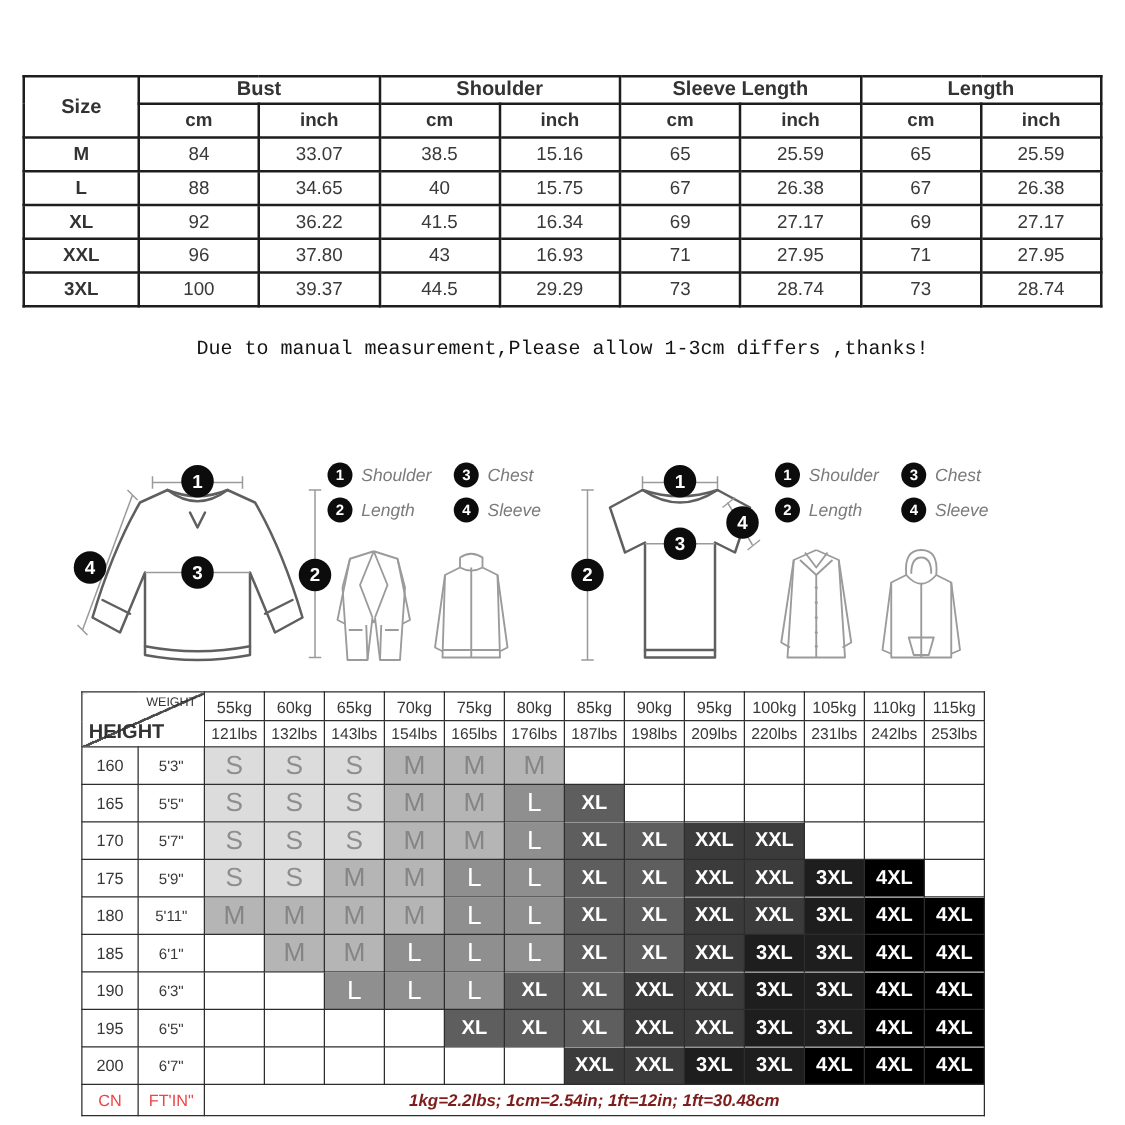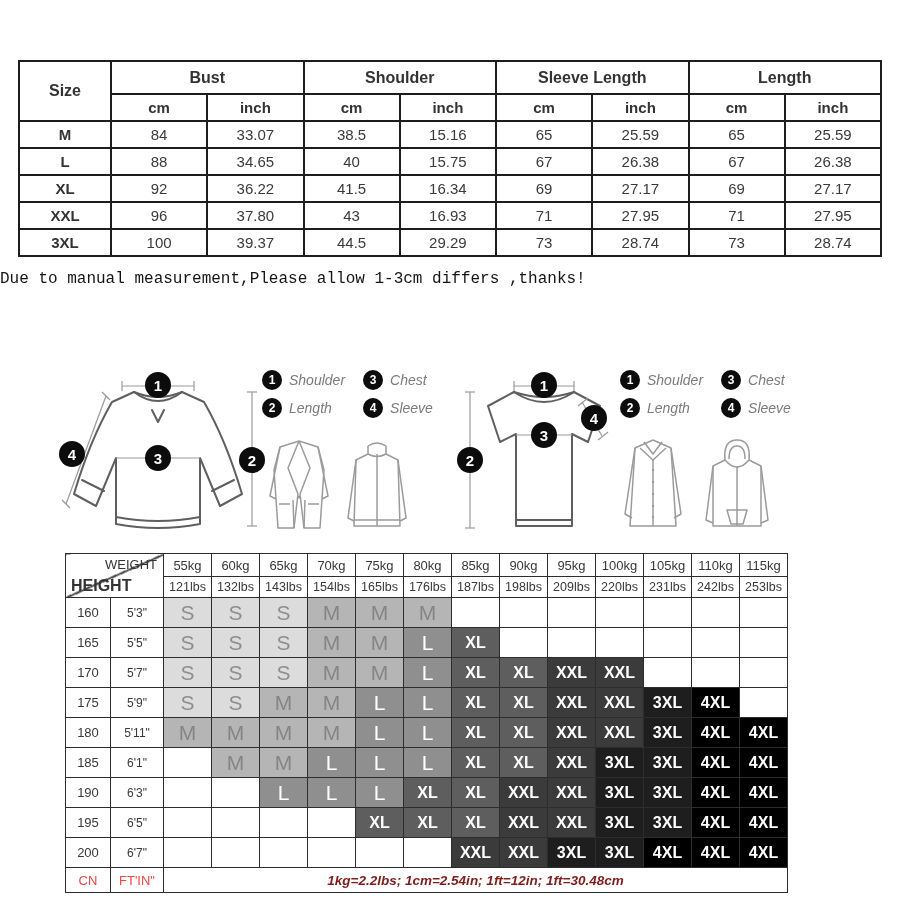--- a/index.html
+++ b/index.html
@@ -5,27 +5,27 @@
   * { margin:0; padding:0; box-sizing:border-box; }
   html,body { background:#fff; }
   body { width:900px; height:900px; font-family:"Liberation Sans", sans-serif; }
   .page { position:relative; width:900px; height:900px; background:#fff; overflow:hidden; }
 
   
   .spec-table { position:absolute; left:18px; top:60px; width:864px; border-collapse:collapse; table-layout:fixed; }
   .spec-table th, .spec-table td { border:2px solid #1d1d1d; text-align:center; vertical-align:middle; }
   .spec-table th { font-size:16px; font-weight:700; color:#333; }
   .spec-table .size-th { width:92px; }
-  .spec-table .group-th { height:33px; }
+  .spec-table .group-th { height:22px; }
   .spec-table .unit-th { height:27px; font-size:15px;margin-top:12px; }
   .spec-table td { height:27px; font-size:15px; color:#3a3a3a; }
   .spec-table td.row-size { font-weight:700; color:#333; }
 
   
-  .note { position:absolute; top:270px; left:0; width:100%; 
+  .note { position:absolute; top:270px; left:0; width:100%; text-align:center;
           font-family:"Liberation Mono", monospace; font-size:16px; color:#141414; }
   .title { position:absolute; top:302px; left:0; width:100%; text-align:center;
            font-size:31px; font-weight:700; color:#4a4a4a; letter-spacing:0.5px; }
 
   
   .diagram { position:absolute; left:0; top:358px; width:900px; height:192px; }
   .garment-wrap { position:absolute; }
   .sweatshirt-wrap { left:58px; top:18px; width:200px; height:168px; }
   .tee-wrap { left:448px; top:18px; width:185px; height:168px; }
   .small-garment { position:absolute; }
@@ -57,21 +57,21 @@
   
   .matrix { position:absolute; left:65px; top:553px; border-collapse:collapse; table-layout:fixed; }
   .matrix td { border:1px solid #2d2d2d; text-align:center; vertical-align:middle; padding:0; overflow:hidden; }
   .matrix .kg  { width:48px; height:23px; font-size:13px; color:#383838; }
   .matrix .lbs { height:21px; font-size:12.5px; color:#383838; }
   .matrix .hcn { width:45px; font-size:13px; color:#383838; }
   .matrix .hft { width:53px; font-size:12px; color:#383838; }
   .matrix .body-row { height:30px; }
   .matrix .corner { position:relative; width:98px;
       background:linear-gradient(to bottom right, #fff 48.8%, #4a4a4a 48.8%, #4a4a4a 51.4%, #fff 51.4%); }
-  .corner-top { position:absolute; top:3px; right:6px; font-size:13px; color:#333; }
+  .corner-top { position:absolute; top:3px; right:6px; font-size:10px; color:#333; }
   .corner-bottom { position:absolute; bottom:2px; left:5px; font-size:16px; color:#333;font-weight:bold; }
   .matrix .fcn, .matrix .fft { height:25px; font-size:13px; color:#ef4444; }
   .matrix .fnote { font-size:13.5px; font-weight:600; color:#7f1d1d;font-style:italic; }
   .size-cell { line-height:1; }
 </style>
 </head>
 <body>
 
 <div class="page">
 

